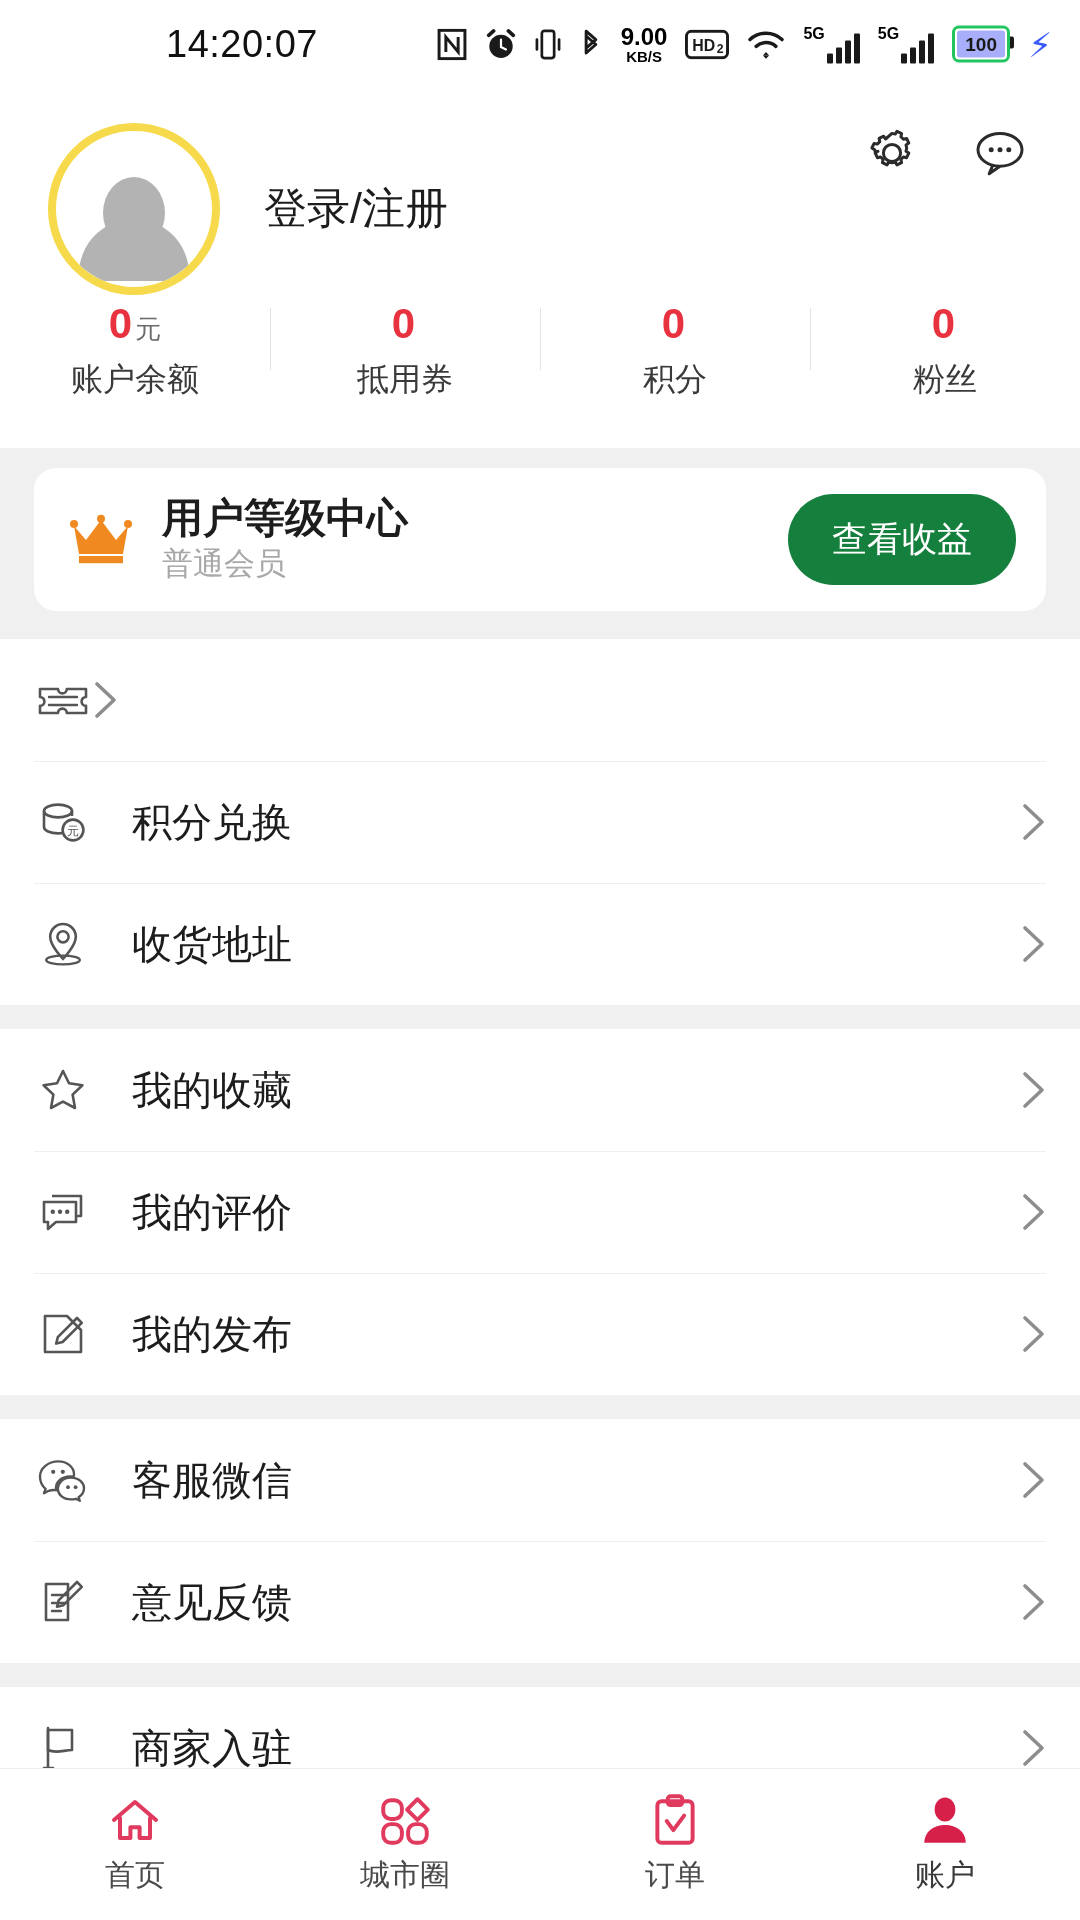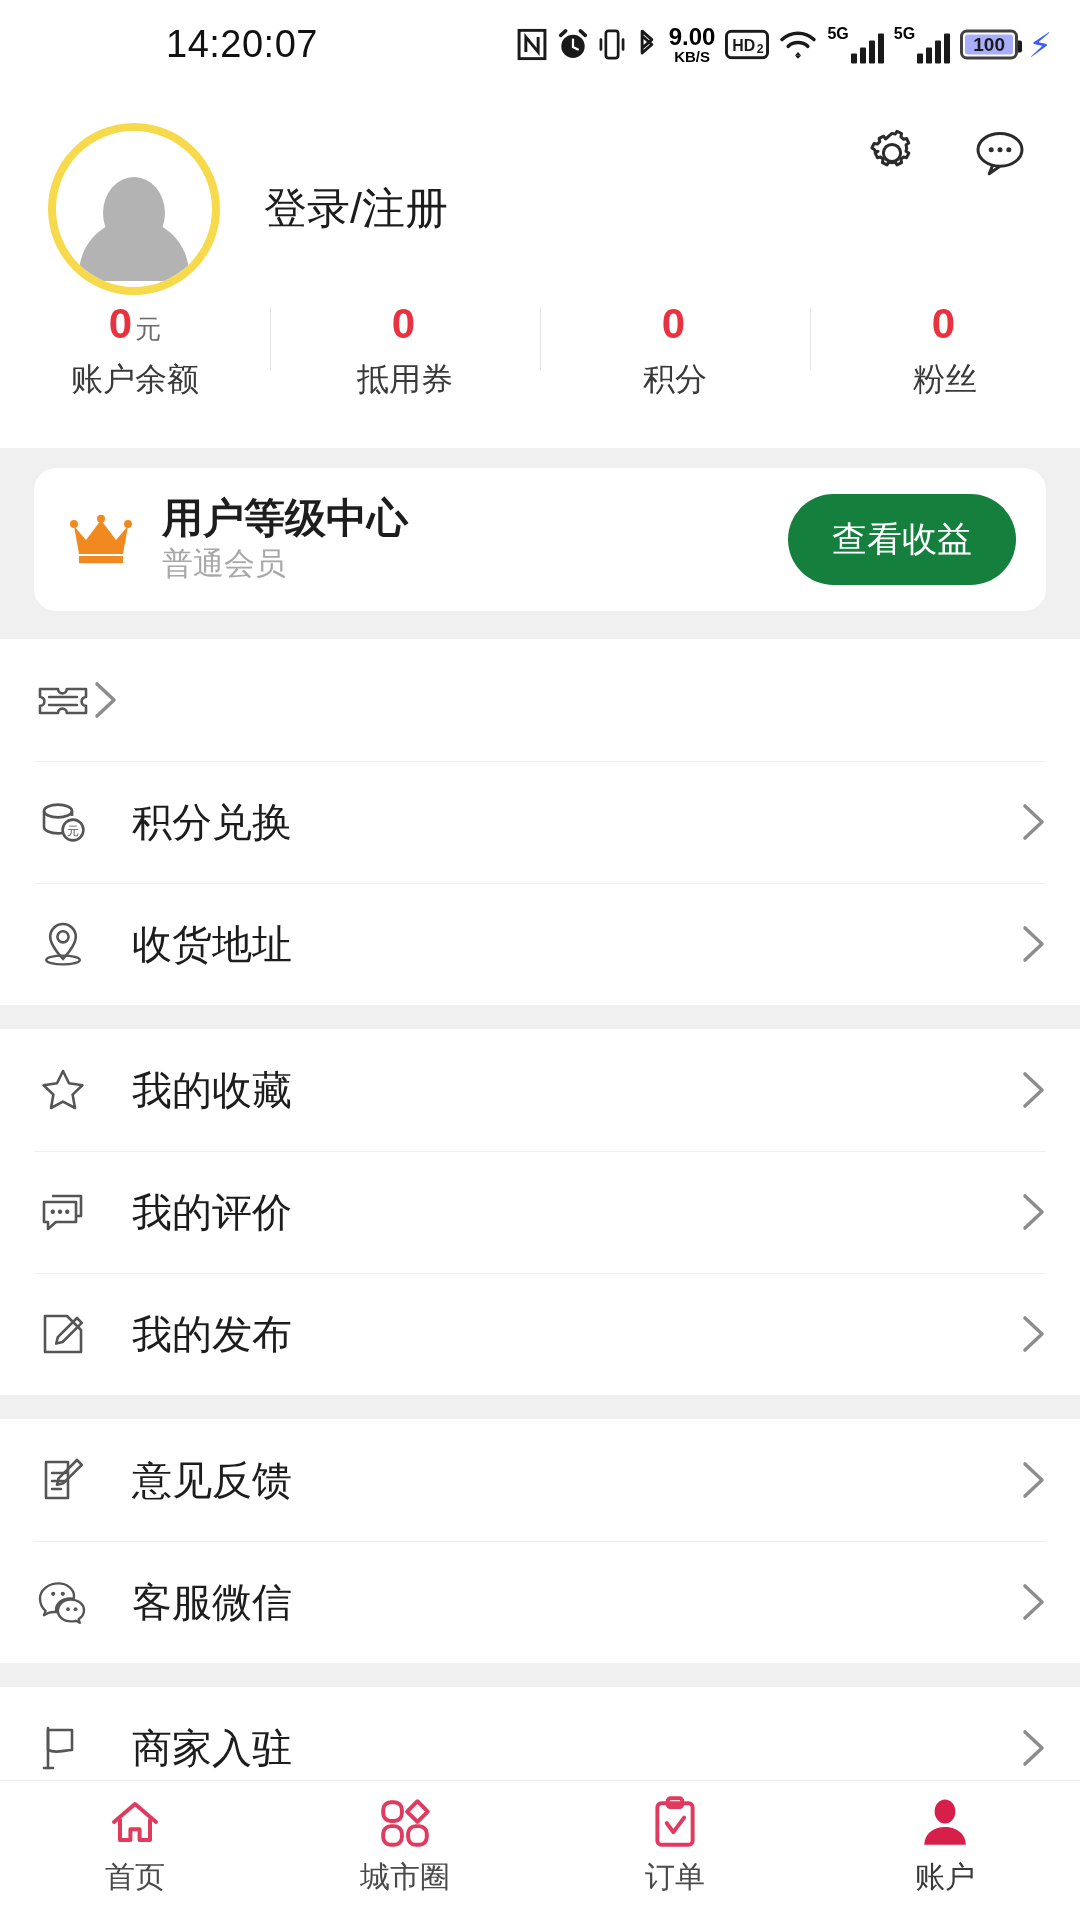--- a/index.html
+++ b/index.html
@@ -15,34 +15,34 @@
   .statusbar {
     height:88px; background:#fff; display:flex; align-items:center;
     position:relative;
   }
   .sb-time {
     position:absolute; left:166px; top:50%; transform:translateY(-50%);
     font-size:38px; color:#111; letter-spacing:0.5px;
   }
   .sb-icons {
     position:absolute; right:28px; top:50%; transform:translateY(-50%);
-    display:flex; align-items:center; gap:10px;
+    display:flex; align-items:center; gap:18px;
   }
   .sb-ic { display:flex; align-items:center; justify-content:center; color:#1a1a1a; }
   .sb-kb { display:flex; flex-direction:column; align-items:center; line-height:1; }
   .sb-kb b { font-size:24px; font-weight:700; }
   .sb-kb i { font-size:15px; font-style:normal; font-weight:700; }
   .sb-5g { display:flex; align-items:flex-end; gap:2px; }
   .sb-5g .lab { font-size:16px; font-weight:700; line-height:1; margin-bottom:22px;}
   .bars { display:flex; align-items:flex-end; gap:3px; height:30px; }
   .bars span { width:6px; background:#1a1a1a; border-radius:1px; }
   .bars span:nth-child(1){height:10px}.bars span:nth-child(2){height:16px}
   .bars span:nth-child(3){height:23px}.bars span:nth-child(4){height:30px}
   .batt {
-    width:58px; height:30px; border:3px solid #404040; border-radius:7px;
+    width:58px; height:37px; border:3px solid #22c55e; border-radius:7px;
     display:flex; align-items:center; justify-content:center; position:relative;
     background:#fff;
   }
   .batt::after{content:"";position:absolute;right:-7px;top:8px;width:4px;height:12px;background:#1a1a1a;border-radius:0 2px 2px 0;}
   .batt .fill{position:absolute;inset:2px;background:#a9aefb;border-radius:3px;}
   .batt b{position:relative;font-size:19px;font-weight:700;color:#1a1a1a;}
   .bolt{color:#3b5bfd;font-size:34px;line-height:1;}
 
   
   .top-actions {
@@ -100,21 +100,21 @@
   }
   .row + .row::before {
     content:""; position:absolute; top:0; left:34px; right:34px; height:1px; background:#efefef;
   }
   .row .ic { width:58px; height:58px; flex:0 0 auto; display:flex; align-items:center; justify-content:center; }
   .row .lab { margin-left:40px; font-size:40px; color:#1d1d1d; flex:1; }
   .chev { width:26px; height:40px; flex:0 0 auto; }
 
   
   .tabbar {
-    position:absolute; left:0; bottom:8px; width:1080px; height:132px;
+    position:absolute; left:0; bottom:0; width:1080px; height:152px;
     background:#fff; border-top:1px solid #eeeeee; display:flex;
   }
   .tab { flex:1; display:flex; flex-direction:column; align-items:center; justify-content:center; gap:6px; cursor:pointer; }
   .tab .ti { width:56px; height:56px; display:flex; align-items:center; justify-content:center; }
   .tab .tl { font-size:30px; color:#4a4a4a; }
   .tab.active .tl { color:#3a3a3a; }
 </style>
 </head>
 <body>
 
@@ -372,45 +372,45 @@
     </div>
   </div>
 
   <div class="gap"></div>
 
   <div class="group">
 
     <div class="row">
       <span class="ic">
         <svg width="54" height="54" viewBox="0 0 27 27">
-          <path d="M5 4.5h11v18H5z" fill="none" stroke="#555" stroke-width="1.3" stroke-linejoin="round"></path>
-          <path d="M8 10h7M8 14h7M8 18h4.5" stroke="#555" stroke-width="1.2" stroke-linecap="round"></path>
-          <path d="M20.5 3.5l2.4 2.4-9.2 9.2-3.2.8.8-3.2z" fill="none" stroke="#555" stroke-width="1.3" stroke-linejoin="round"></path>
-        </svg>
-      </span>
-      <span class="lab">意见反馈</span>
-      <span class="chev">
-        <svg width="26" height="40" viewBox="0 0 13 20">
-            <path d="M2.5 2l8.5 8-8.5 8" fill="none" stroke="#8d8d8d" stroke-width="1.8" stroke-linecap="round" stroke-linejoin="round"></path>
-          </svg>
-      </span>
-    </div>
-
-    <div class="row">
-      <span class="ic">
-        <svg width="54" height="54" viewBox="0 0 27 27">
           <path d="M10.2 4.2c4.3 0 7.8 2.8 7.8 6.3 0 .5-.1 1-.2 1.4-.6-.1-1.2-.2-1.8-.2-3.9 0-7 2.5-7 5.7 0 .4.1.8.2 1.2-.4 0-.8-.1-1.2-.1-.9 0-1.8.1-2.6.4l-2.4 1.2.8-2.2C2.3 16.6 1 14.3 1 11.7 1 7.6 5.1 4.2 10.2 4.2z" fill="none" stroke="#555" stroke-width="1.2" stroke-linejoin="round" transform="translate(1,0)"></path>
           <circle cx="8.6" cy="9.4" r="1.05" fill="#555"></circle>
             <circle cx="13.4" cy="9.4" r="1.05" fill="#555"></circle>
           <path d="M17.4 12.3c4.1 0 6.6 2.6 6.6 5.3 0 1.8-1 3.4-2.7 4.5l.6 1.8-2-1c-.7.2-1.5.3-2.4.3-4.1 0-6.6-2.6-6.6-5.3s2.5-5.6 6.5-5.6z" fill="#fff" stroke="#555" stroke-width="1.2" stroke-linejoin="round"></path>
           <circle cx="16" cy="17.1" r=".95" fill="#555"></circle>
             <circle cx="19.8" cy="17.1" r=".95" fill="#555"></circle>
         </svg>
       </span>
       <span class="lab">客服微信</span>
+      <span class="chev">
+        <svg width="26" height="40" viewBox="0 0 13 20">
+            <path d="M2.5 2l8.5 8-8.5 8" fill="none" stroke="#8d8d8d" stroke-width="1.8" stroke-linecap="round" stroke-linejoin="round"></path>
+          </svg>
+      </span>
+    </div>
+
+    <div class="row">
+      <span class="ic">
+        <svg width="54" height="54" viewBox="0 0 27 27">
+          <path d="M5 4.5h11v18H5z" fill="none" stroke="#555" stroke-width="1.3" stroke-linejoin="round"></path>
+          <path d="M8 10h7M8 14h7M8 18h4.5" stroke="#555" stroke-width="1.2" stroke-linecap="round"></path>
+          <path d="M20.5 3.5l2.4 2.4-9.2 9.2-3.2.8.8-3.2z" fill="none" stroke="#555" stroke-width="1.3" stroke-linejoin="round"></path>
+        </svg>
+      </span>
+      <span class="lab">意见反馈</span>
       <span class="chev">
         <svg width="26" height="40" viewBox="0 0 13 20">
             <path d="M2.5 2l8.5 8-8.5 8" fill="none" stroke="#8d8d8d" stroke-width="1.8" stroke-linecap="round" stroke-linejoin="round"></path>
           </svg>
       </span>
     </div>
   </div>
 
   <div class="gap"></div>
 

